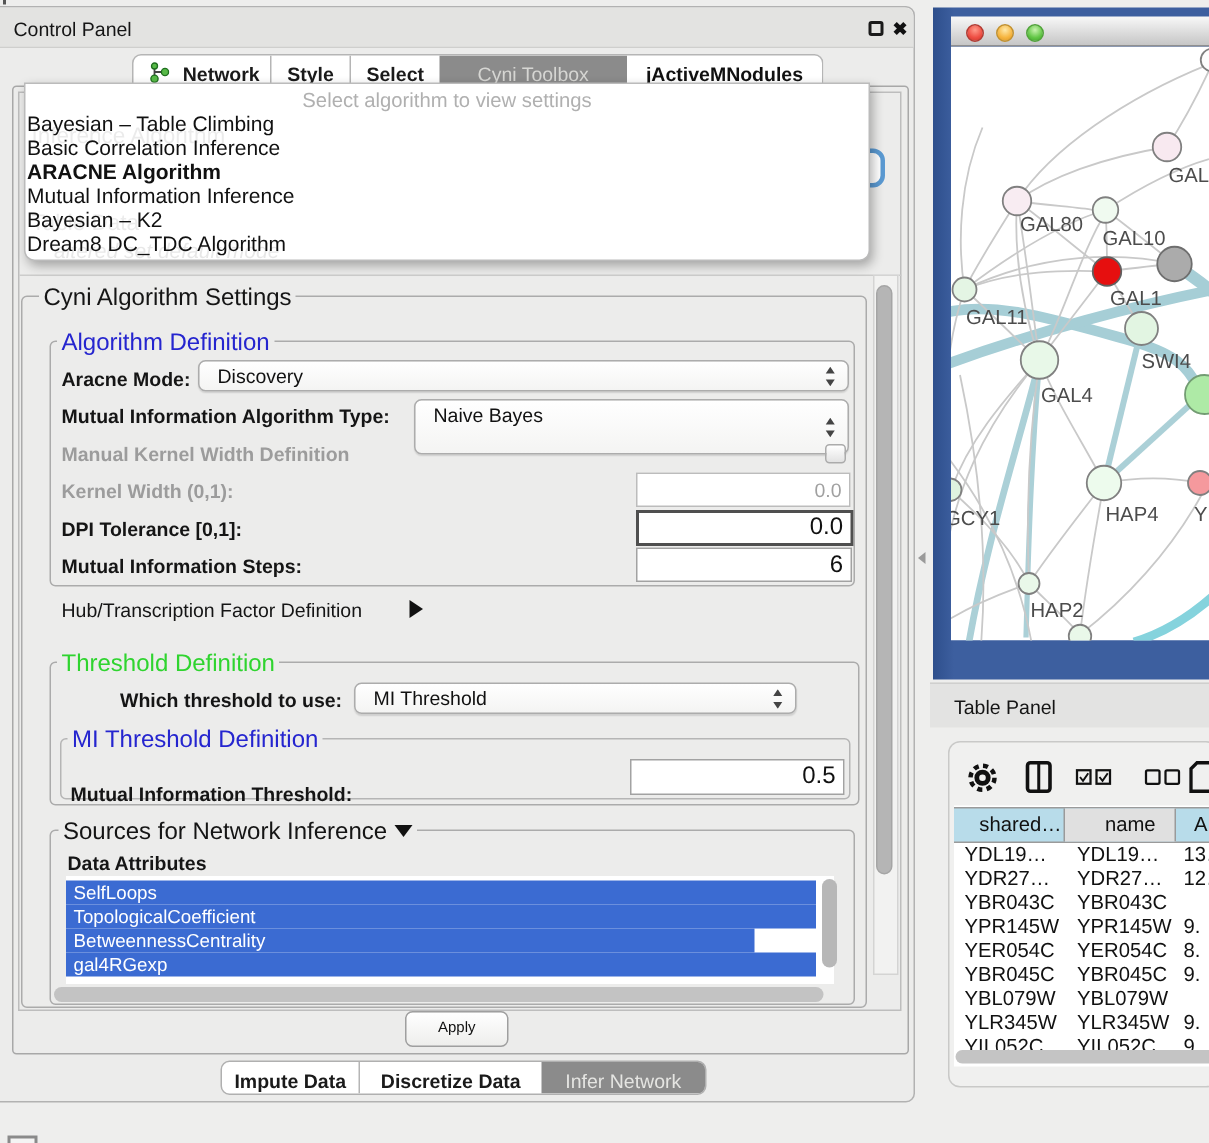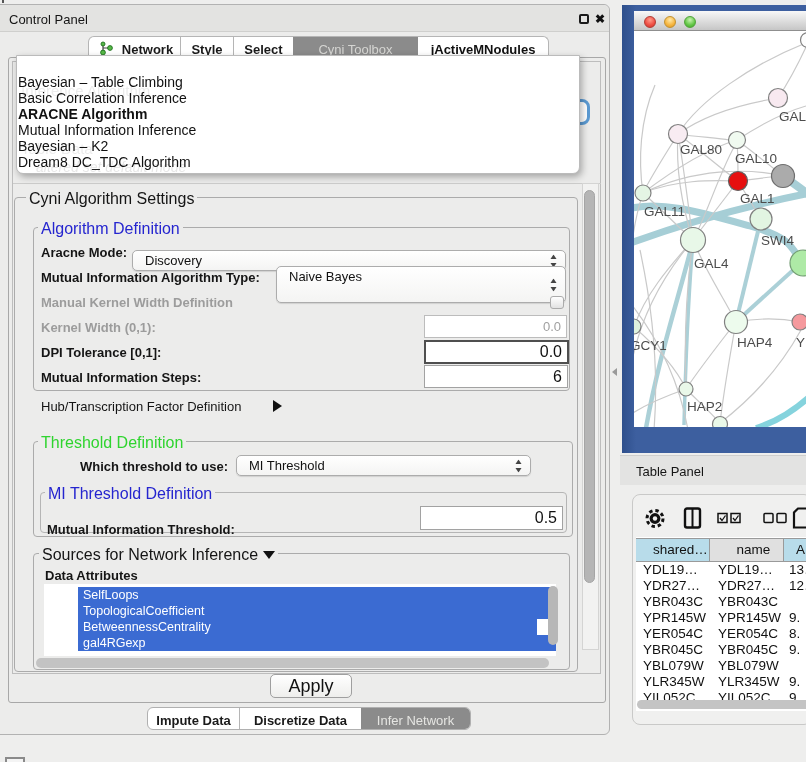--- a/index.html
+++ b/index.html
@@ -54,21 +54,21 @@
 
 <div class="abs" style="left:566px;top:99px;width:24px;height:26px;border:3px solid #5b9ad2;border-radius:8px;background:#fff;"></div>
 
 <div class="grp" style="left:14px;top:197px;width:564px;height:475px;"></div>
 <div class="gtt" style="left:26px;top:190px;color:#151515;">Cyni Algorithm Settings</div>
 
 <div class="grp" style="left:33px;top:227px;width:537px;height:164px;"></div>
 <div class="gtt" style="left:38px;top:220px;color:#2525cf;">Algorithm Definition</div>
 
 <div class="lbl b" style="left:41px;top:245px;">Aracne Mode:</div>
-<div class="combo" style="left:132px;top:250px;width:434px;height:21px;">
+<div class="combo" style="left:132px;top:240px;width:434px;height:21px;">
     <span class="ct">Discovery</span>
     <svg class="carr" viewBox="0 0 7 13">
       <path d="M3.5 0 L6.5 4.5 H0.5 Z" fill="#444"></path>
       <path d="M3.5 13 L6.5 8.5 H0.5 Z" fill="#444"></path>
     </svg>
   </div>
 <div class="lbl b" style="left:41px;top:270px;">Mutual Information Algorithm Type:</div>
 <div class="combo" style="left:276px;top:266px;width:290px;height:37px;">
     <span class="ct">Naive Bayes</span>
     <svg class="carr" viewBox="0 0 7 13">
@@ -99,45 +99,46 @@
     </svg>
   </div>
 <div class="grp" style="left:40px;top:492px;width:527px;height:41px;border-color:#b5b5b5;"></div>
 <div class="gtt" style="left:45px;top:485px;color:#2525cf;">MI Threshold Definition</div>
 <div class="lbl b" style="left:47px;top:522px;">Mutual Information Threshold:</div>
 <div class="tf" style="left:420px;top:506px;width:143px;height:24px;font-size:16px;line-height:22px;">0.5</div>
 
 <div class="grp" style="left:33px;top:553px;width:537px;height:117px;"></div>
 <div class="gtt" style="left:39px;top:546px;color:#151515;">Sources for Network Inference <span style="display:inline-block;width:0;height:0;border-top:8px solid #111;border-left:6px solid transparent;border-right:6px solid transparent;vertical-align:1px;"></span></div>
 <div class="lbl b" style="left:45px;top:568px;">Data Attributes</div>
-<div class="abs" style="left:44px;top:584px;width:512px;height:72px;background:#fff;overflow:hidden;padding-left:34px;">
+<div class="abs" style="left:44px;top:584px;width:512px;height:72px;background:#fff;overflow:hidden;">
   <div style="background:#3b6bd2;color:#fff;font-size:12.5px;height:16px;line-height:16px;padding-left:5px;margin:3px 0 0 0;width:500px;">SelfLoops</div>
   <div style="background:#3b6bd2;color:#fff;font-size:12.5px;height:16px;line-height:16px;padding-left:5px;width:500px;">TopologicalCoefficient</div>
   <div style="background:#3b6bd2;color:#fff;font-size:12.5px;height:16px;line-height:16px;padding-left:5px;width:459px;">BetweennessCentrality</div>
   <div style="background:#3b6bd2;color:#fff;font-size:12.5px;height:16px;line-height:16px;padding-left:5px;width:500px;">gal4RGexp</div>
 </div>
 <div class="abs" style="left:548px;top:586px;width:10px;height:59px;background:#b7b7b7;border-radius:5px;"></div>
 <div class="abs" style="left:36px;top:658px;width:513px;height:10px;background:#c3c3c3;border-radius:5px;"></div>
 
 <div class="abs" style="left:582px;top:183px;width:17px;height:467px;background:#f2f2f1;border:1px solid #d4d4d3;"></div>
 <div class="abs" style="left:584px;top:190px;width:11px;height:393px;background:#b5b5b5;border:1px solid #a5a5a5;border-radius:6px;"></div>
 
-<div class="abs" style="left:270px;top:674px;width:82px;height:24px;background:linear-gradient(#ffffff,#eeeeec);border:1px solid #9f9f9f;border-radius:5px;text-align:center;font-size:18px;line-height:22px;color:#111;">Apply</div>
+<div class="abs" style="left:270px;top:674px;width:69px;height:24px;background:linear-gradient(#ffffff,#eeeeec);border:1px solid #9f9f9f;border-radius:5px;text-align:center;font-size:10px;line-height:22px;color:#111;">Apply</div>
 
 <div class="abs" style="left:147px;top:707px;height:23px;background:#fff;border:1px solid #b0b0b0;border-radius:6px;display:flex;font-size:13px;font-weight:bold;overflow:hidden;">
   <div class="tabseg" style="width:91px;">Impute Data</div>
   <div class="sep"></div>
   <div class="tabseg" style="width:121px;">Discretize Data</div>
   <div class="tabseg" style="width:109px;background:#8b8b8b;color:#e5e5e2;font-weight:normal;">Infer Network</div>
 </div>
 
 <div class="abs" style="left:16px;top:55px;width:564px;height:119px;background:#fff;border:1px solid #bbb;border-radius:0 0 7px 7px;box-shadow:2px 3px 7px rgba(0,0,0,0.3);font-size:14px;color:#111;overflow:hidden;">
   <div style="position:absolute;top:26px;left:4px;color:rgba(60,60,60,0.10);font-size:15px;">Inference Algorithm</div>
   <div style="position:absolute;top:84px;left:4px;color:rgba(60,60,60,0.10);font-size:15px;">Table Data</div>
   <div style="position:absolute;top:103px;left:19px;color:rgba(60,60,60,0.12);font-size:14px;font-style:italic;">altered set default mode</div>
+  <div style="position:absolute;top:3px;width:100%;text-align:center;color:#b0b0b0;font-size:13.5px;">Select algorithm to view settings</div>
   <div style="position:absolute;top:18px;left:1px;">Bayesian – Table Climbing</div>
   <div style="position:absolute;top:34px;left:1px;">Basic Correlation Inference</div>
   <div style="position:absolute;top:50px;left:1px;font-weight:bold;">ARACNE Algorithm</div>
   <div style="position:absolute;top:66px;left:1px;">Mutual Information Inference</div>
   <div style="position:absolute;top:82px;left:1px;">Bayesian – K2</div>
   <div style="position:absolute;top:98px;left:1px;">Dream8 DC_TDC Algorithm</div>
 </div>
 
 <div class="abs" style="left:612px;top:368px;width:0;height:0;border-right:5px solid #9a9a9a;border-top:4px solid transparent;border-bottom:4px solid transparent;"></div>
 

